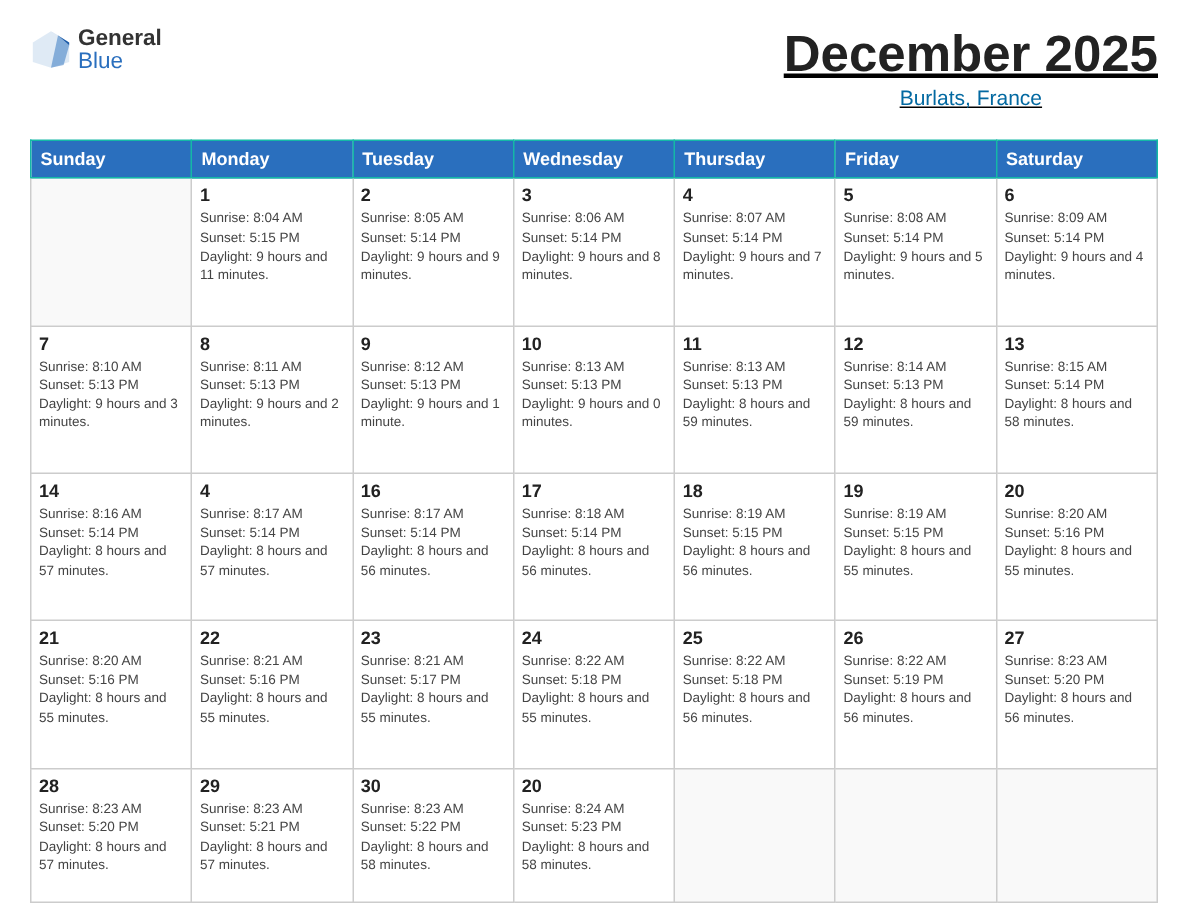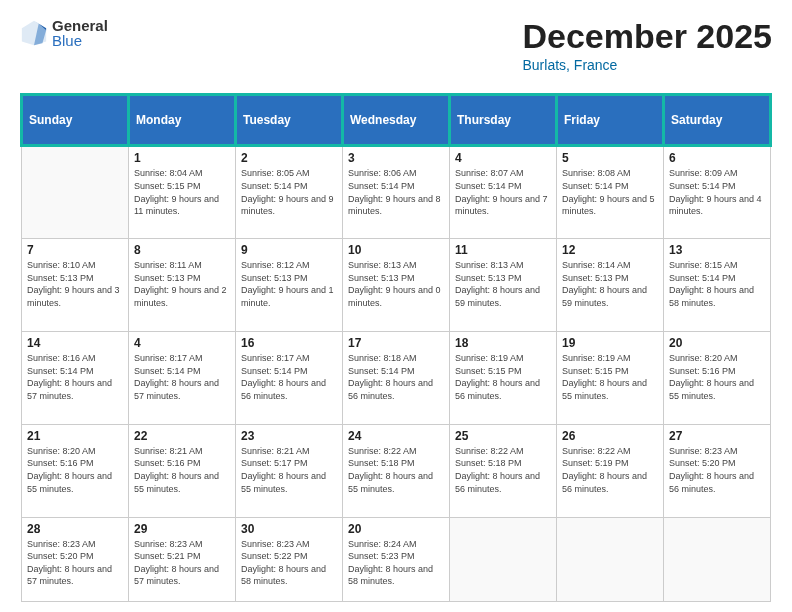--- a/index.html
+++ b/index.html
@@ -41,21 +41,22 @@
       font-size: 15px;
       font-weight: normal;
       color: #2a6fbe;
     }
     .logo-icon {
       width: 28px;
       height: 28px;
       margin-right: 4px;
     }
     .title-section {
-      text-align: left;
+      text-align: center;
+      text-decoration: underline;
     }
     .month-title {
       font-size: 34px;
       font-weight: bold;
       color: #222;
       line-height: 1.1;
     }
     .location {
       font-size: 14px;
       color: #0369a1;
@@ -64,23 +65,23 @@
     .calendar {
       width: 100%;
       border-collapse: collapse;
       flex: 1;
     }
     .calendar th {
       background-color: #2a6fbe;
       color: white;
       font-size: 12px;
       font-weight: bold;
-      padding: 17px 6px;
+      padding: 5px 6px;
       text-align: left;
-      border: 3px solid #14b8a6;
+      border: 1px solid #14b8a6;
     }
     .calendar td {
       border: 1px solid #ccc;
       vertical-align: top;
       padding: 4px 5px;
       width: calc(100% / 7);
       font-size: 9.5px;
       color: #333;
       height: 88px;
     }

